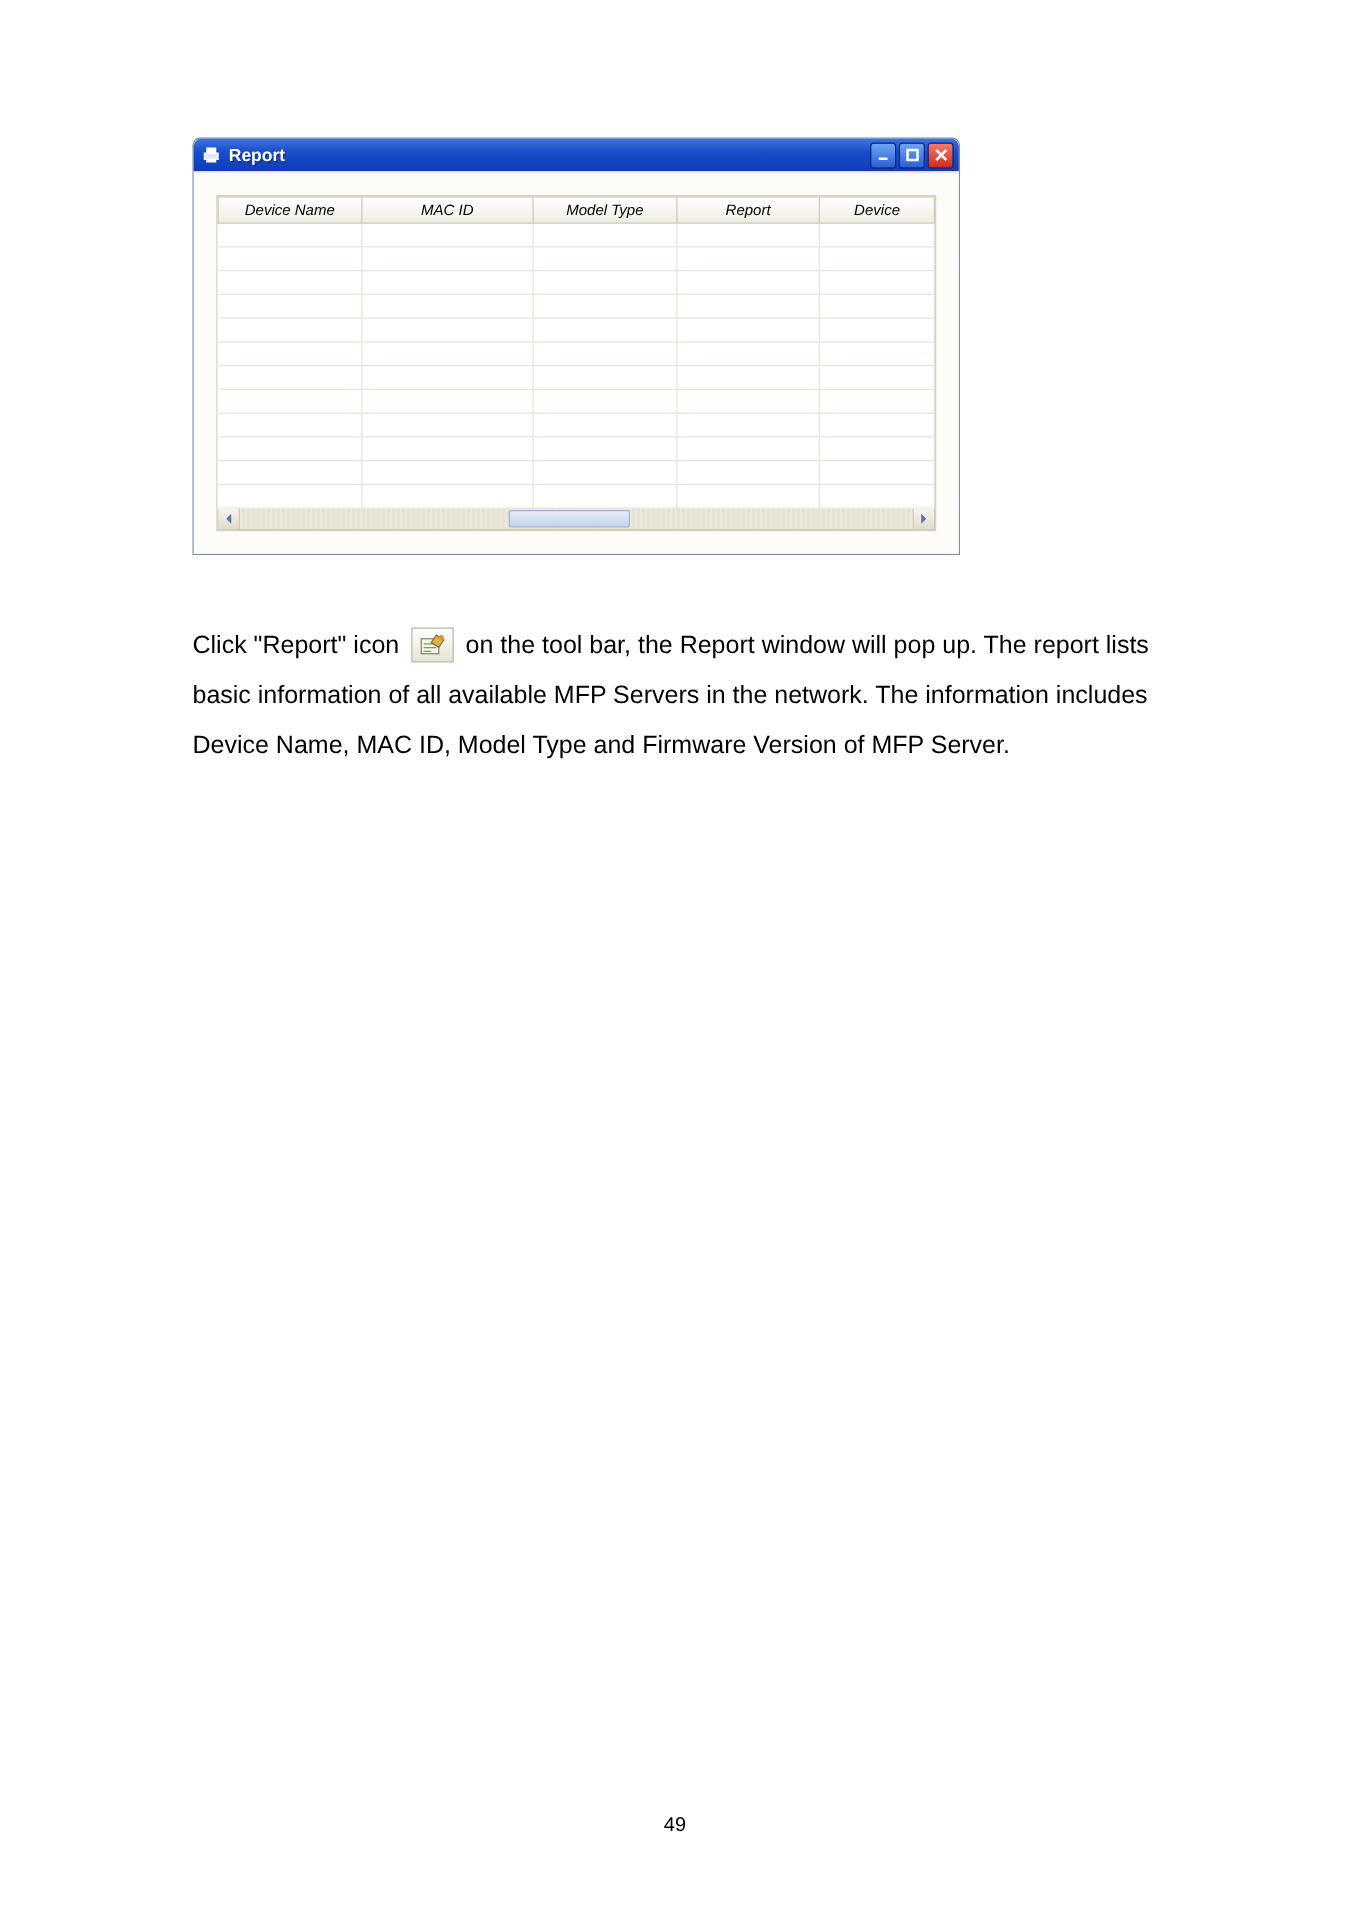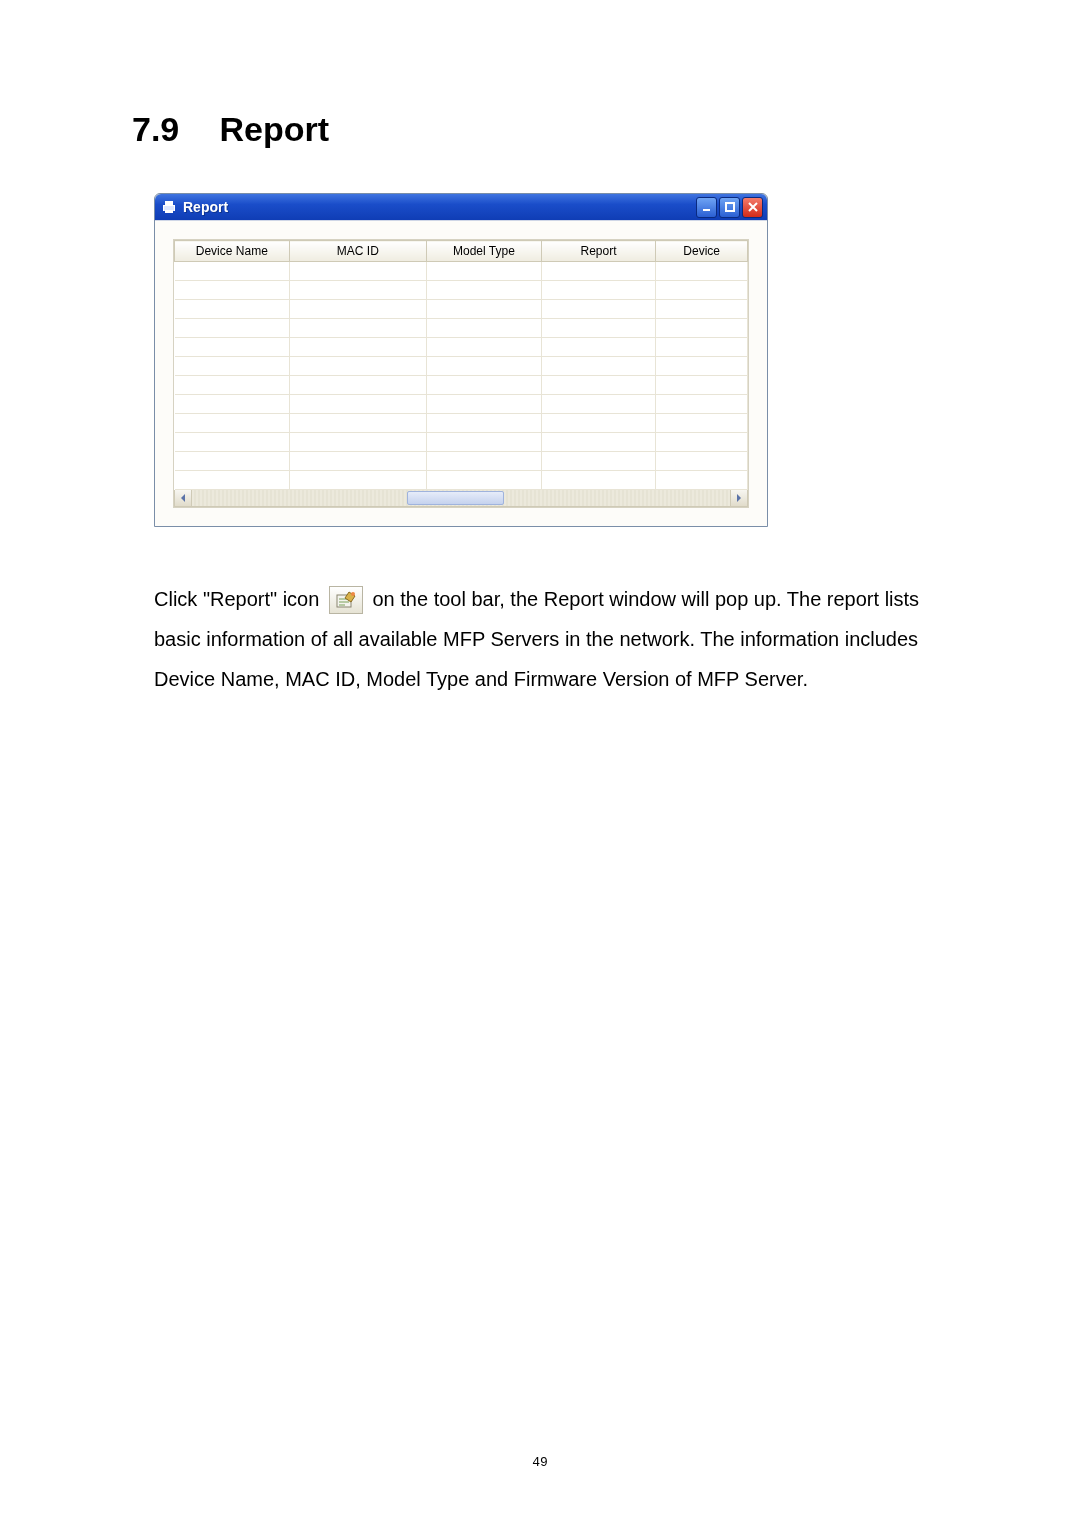--- a/index.html
+++ b/index.html
@@ -49,20 +49,21 @@
     background: linear-gradient(to bottom, #6fa4f4, #2a5fd3);
     display: flex; align-items: center; justify-content: center;
     color: #fff;
   }
   .win-btn.close { background: linear-gradient(to bottom, #f47a6a, #d22b1a); }
   .win-btn svg { width: 12px; height: 12px; }
   .window-body {
     background: #fdfcf9;
     border-top: 1px solid #cfd6e6;
     padding: 18px 18px 18px 18px;
+    font-style: italic;
   }
   .list-frame {
     background: #fff;
     border: 1px solid #d6d2c2;
   }
   table.report {
     width: 100%;
     border-collapse: collapse;
     table-layout: fixed;
     font-size: 12px;
@@ -132,34 +133,29 @@
     background: linear-gradient(to bottom, #fff, #e6e3d4);
     position: relative;
     margin: 0 4px;
   }
   .inline-icon-slot svg { position: absolute; inset: 0; margin: auto; }
   .page-number {
     position: absolute;
     bottom: 58px;
     left: 0; right: 0;
     text-align: center;
-    font-size: 13px;
+    font-size: 16px;
     color: #000;
-    font-family: Liberation Mono, monospace;
   }
 </style>
 </head>
 <body>
 
 <div class="page">
 
-  <h2 class="section-heading">
-    <span class="num">7.9</span>
-    <span>Report</span>
-  </h2>
 
   <div class="window">
     <div class="titlebar">
       <span class="title-icon">
         <svg viewBox="0 0 16 16">
             <rect x="2" y="6" width="12" height="6" fill="#fff" stroke="#2a4" stroke-width="0"></rect>
             <rect x="3" y="7" width="10" height="5" fill="#dfe8ff"></rect>
             <rect x="4" y="2" width="8" height="5" fill="#fff"></rect>
             <rect x="4" y="11" width="8" height="3" fill="#fff"></rect>
           </svg>

